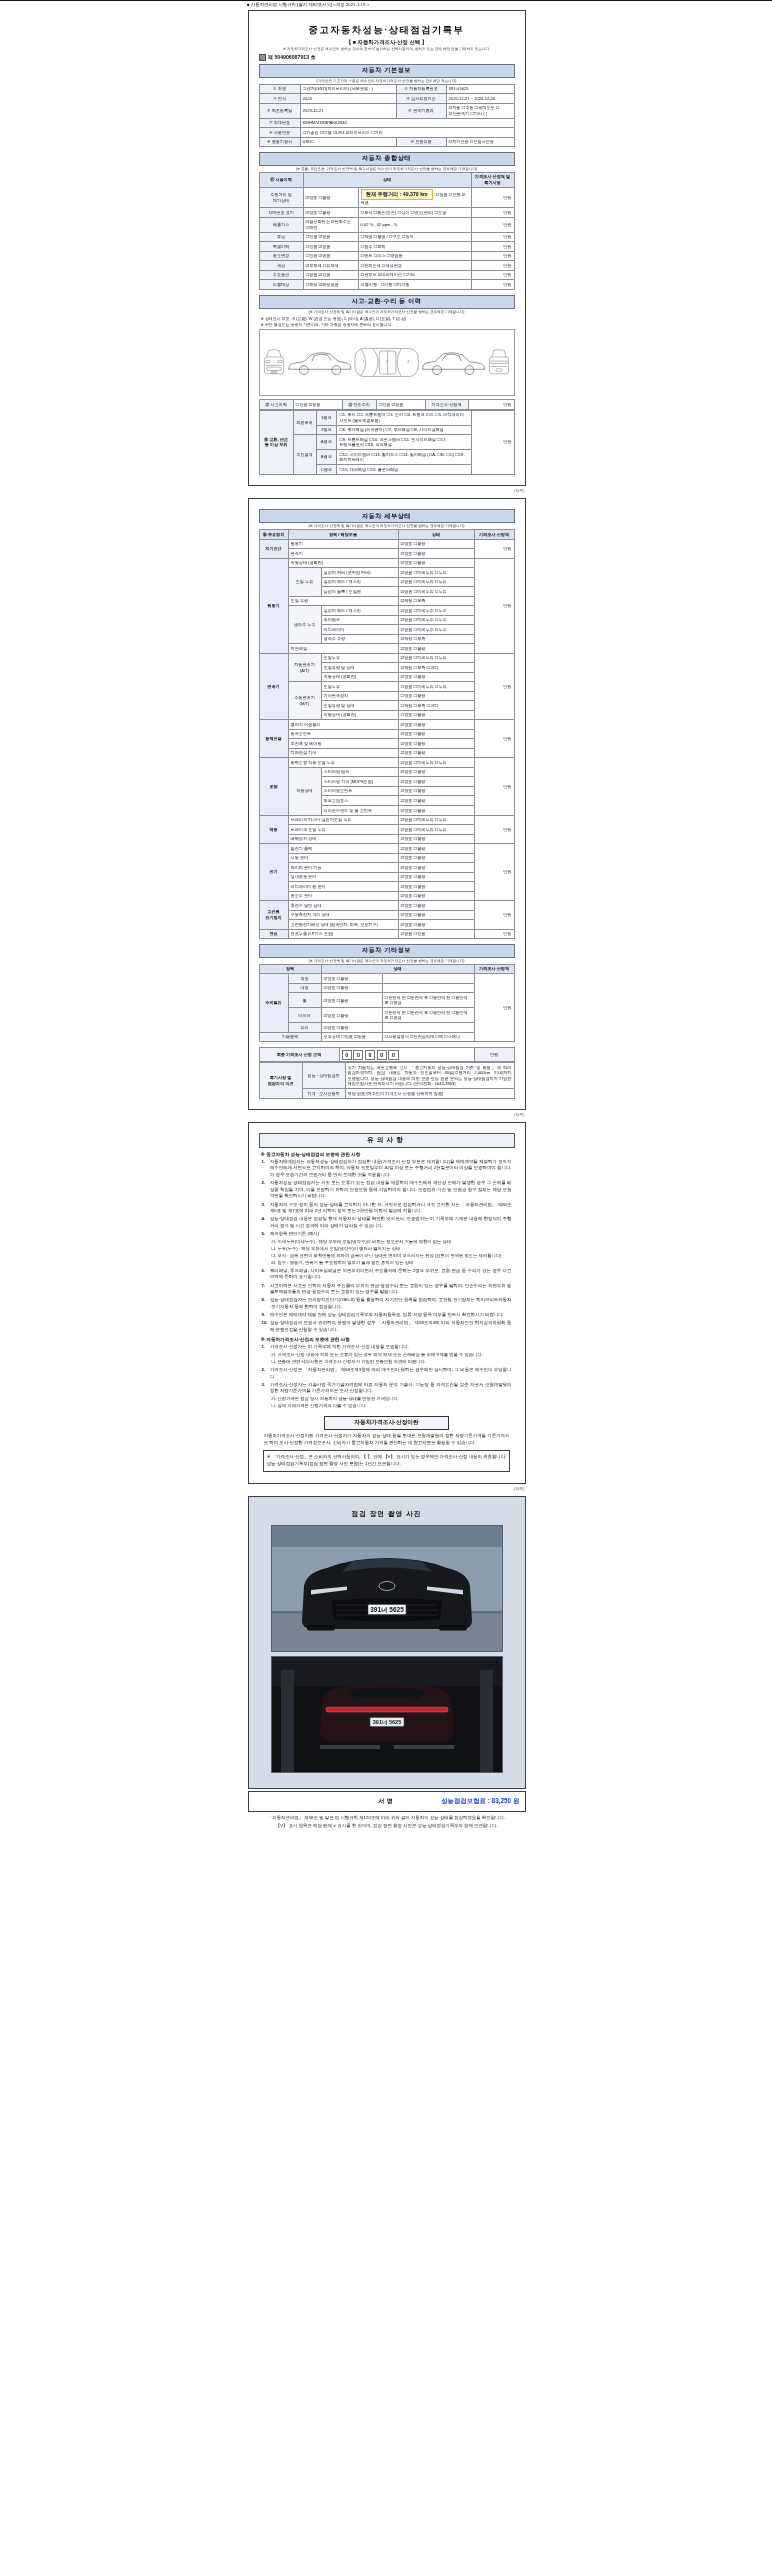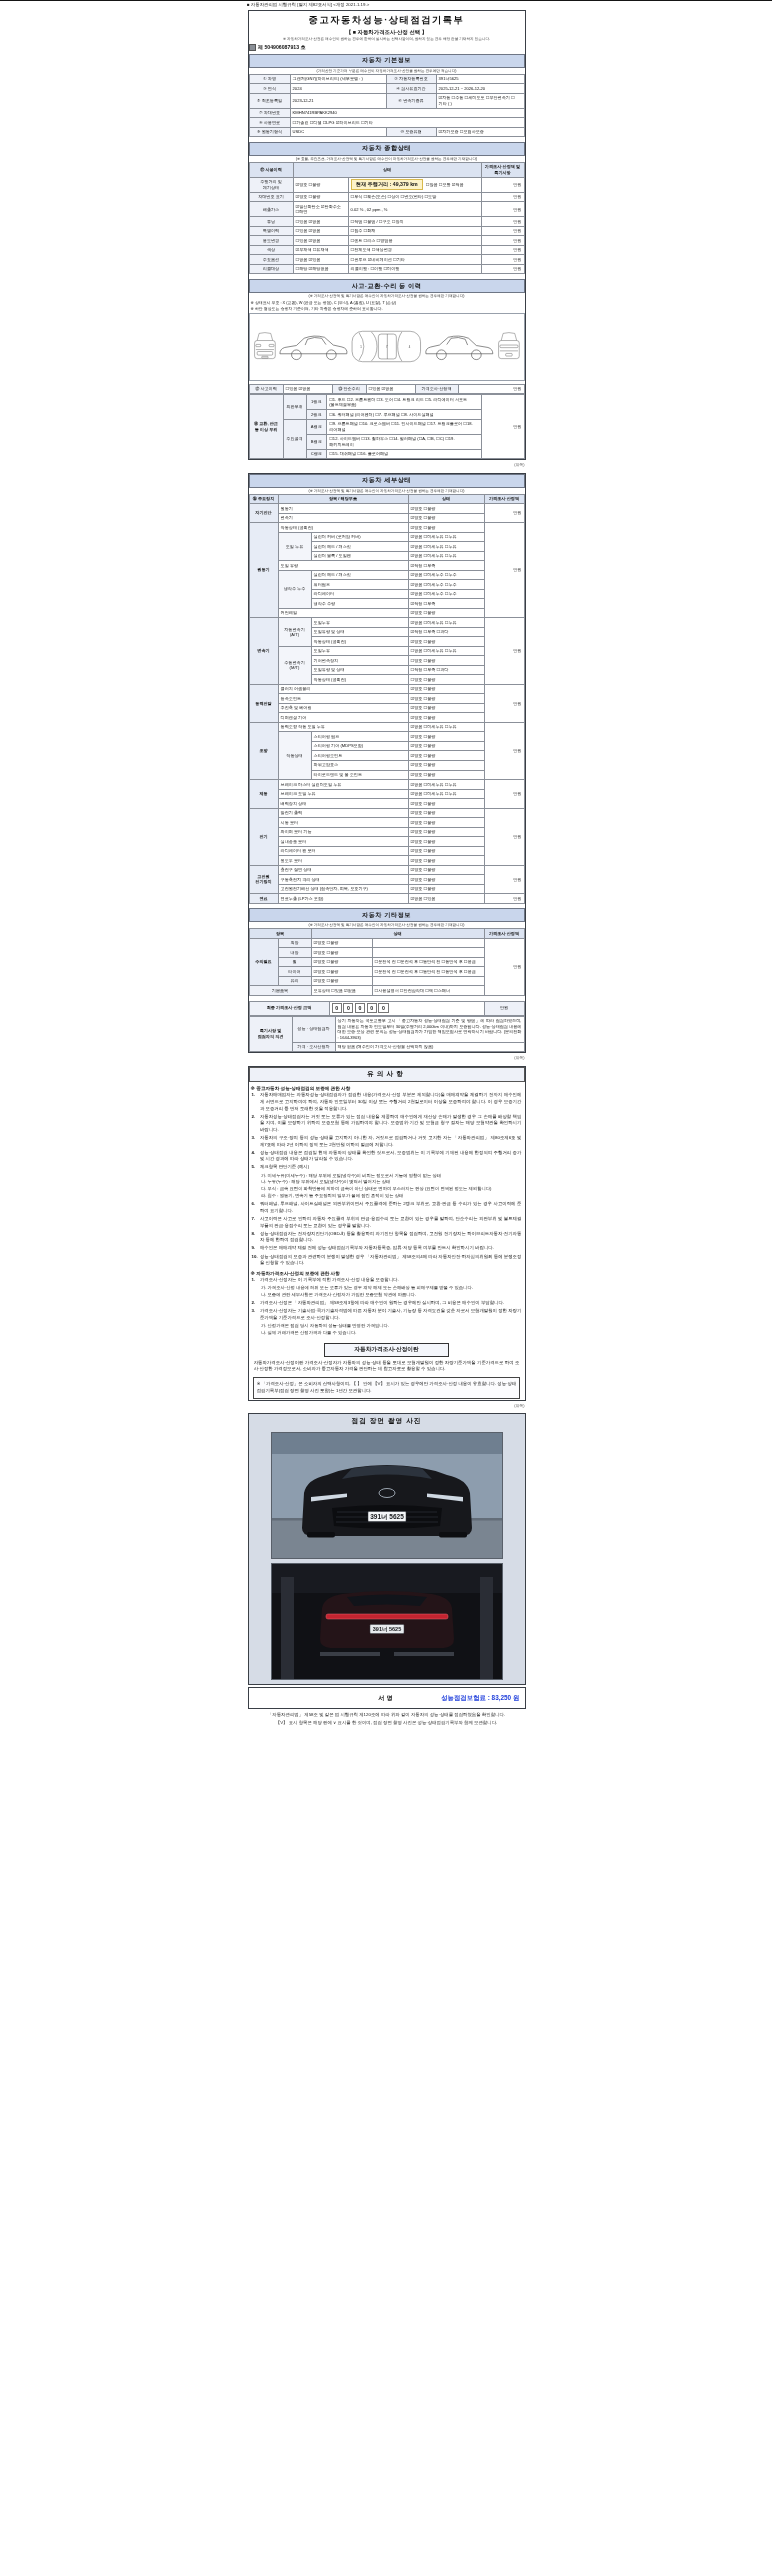--- a/index.html
+++ b/index.html
@@ -1,20 +1,20 @@
 <!DOCTYPE html>
 <html lang="ko" style="font-size:8.2px"><head>
 <meta charset="utf-8">
 <style>
   html,body{margin:0;padding:0;background:#fff;}
   body{font-family:"Liberation Sans","DejaVu Sans",sans-serif;color:#111;}
   .page{width:773px;height:2576px;position:relative;overflow:hidden;background:#fff;}
   .printline{border-top:1px solid #151515;padding:1px 0 0 247px;font-size:4.4px;color:#222;}
   .doc{width:278px;margin:3.1px auto 0;}
-  .box{border:0.8px solid #3a3f46;background:#fff;padding:0;margin-bottom:2.1px;}
+  .box{border:0.8px solid #3a3f46;background:#fff;padding:10px;margin-bottom:2.1px;}
   .pgmark{font-size:3.9px;color:#555;text-align:right;margin:0 1px 5.2px 0;}
   .title{font-size:9.3px;font-weight:bold;text-align:center;letter-spacing:1.5px;margin:3.1px 0 1.5px;}
   .subtitle{text-align:center;font-size:5.4px;font-weight:bold;margin-bottom:1px;}
   .subnote{text-align:center;font-size:3.6px;color:#333;margin:0 0 3.1px;}
   .docno{font-size:5.2px;font-weight:bold;margin:1px 0 2.6px;display:flex;align-items:center;gap:2.1px;}
   .docicon{width:5.2px;height:5.2px;background:#8a8f96;border:0.5px solid #555;display:inline-block;}
   .bar{background:#c9d6ec;border:0.5px solid #6e7685;text-align:center;font-weight:bold;font-size:6.2px;padding:1.5px 0;letter-spacing:0.5px;}
   .mt{margin-top:4.6px;}
   .note{font-size:3.6px;text-align:center;padding:1px 0;color:#222;}
   table.tbl{width:100%;border-collapse:collapse;table-layout:fixed;}

